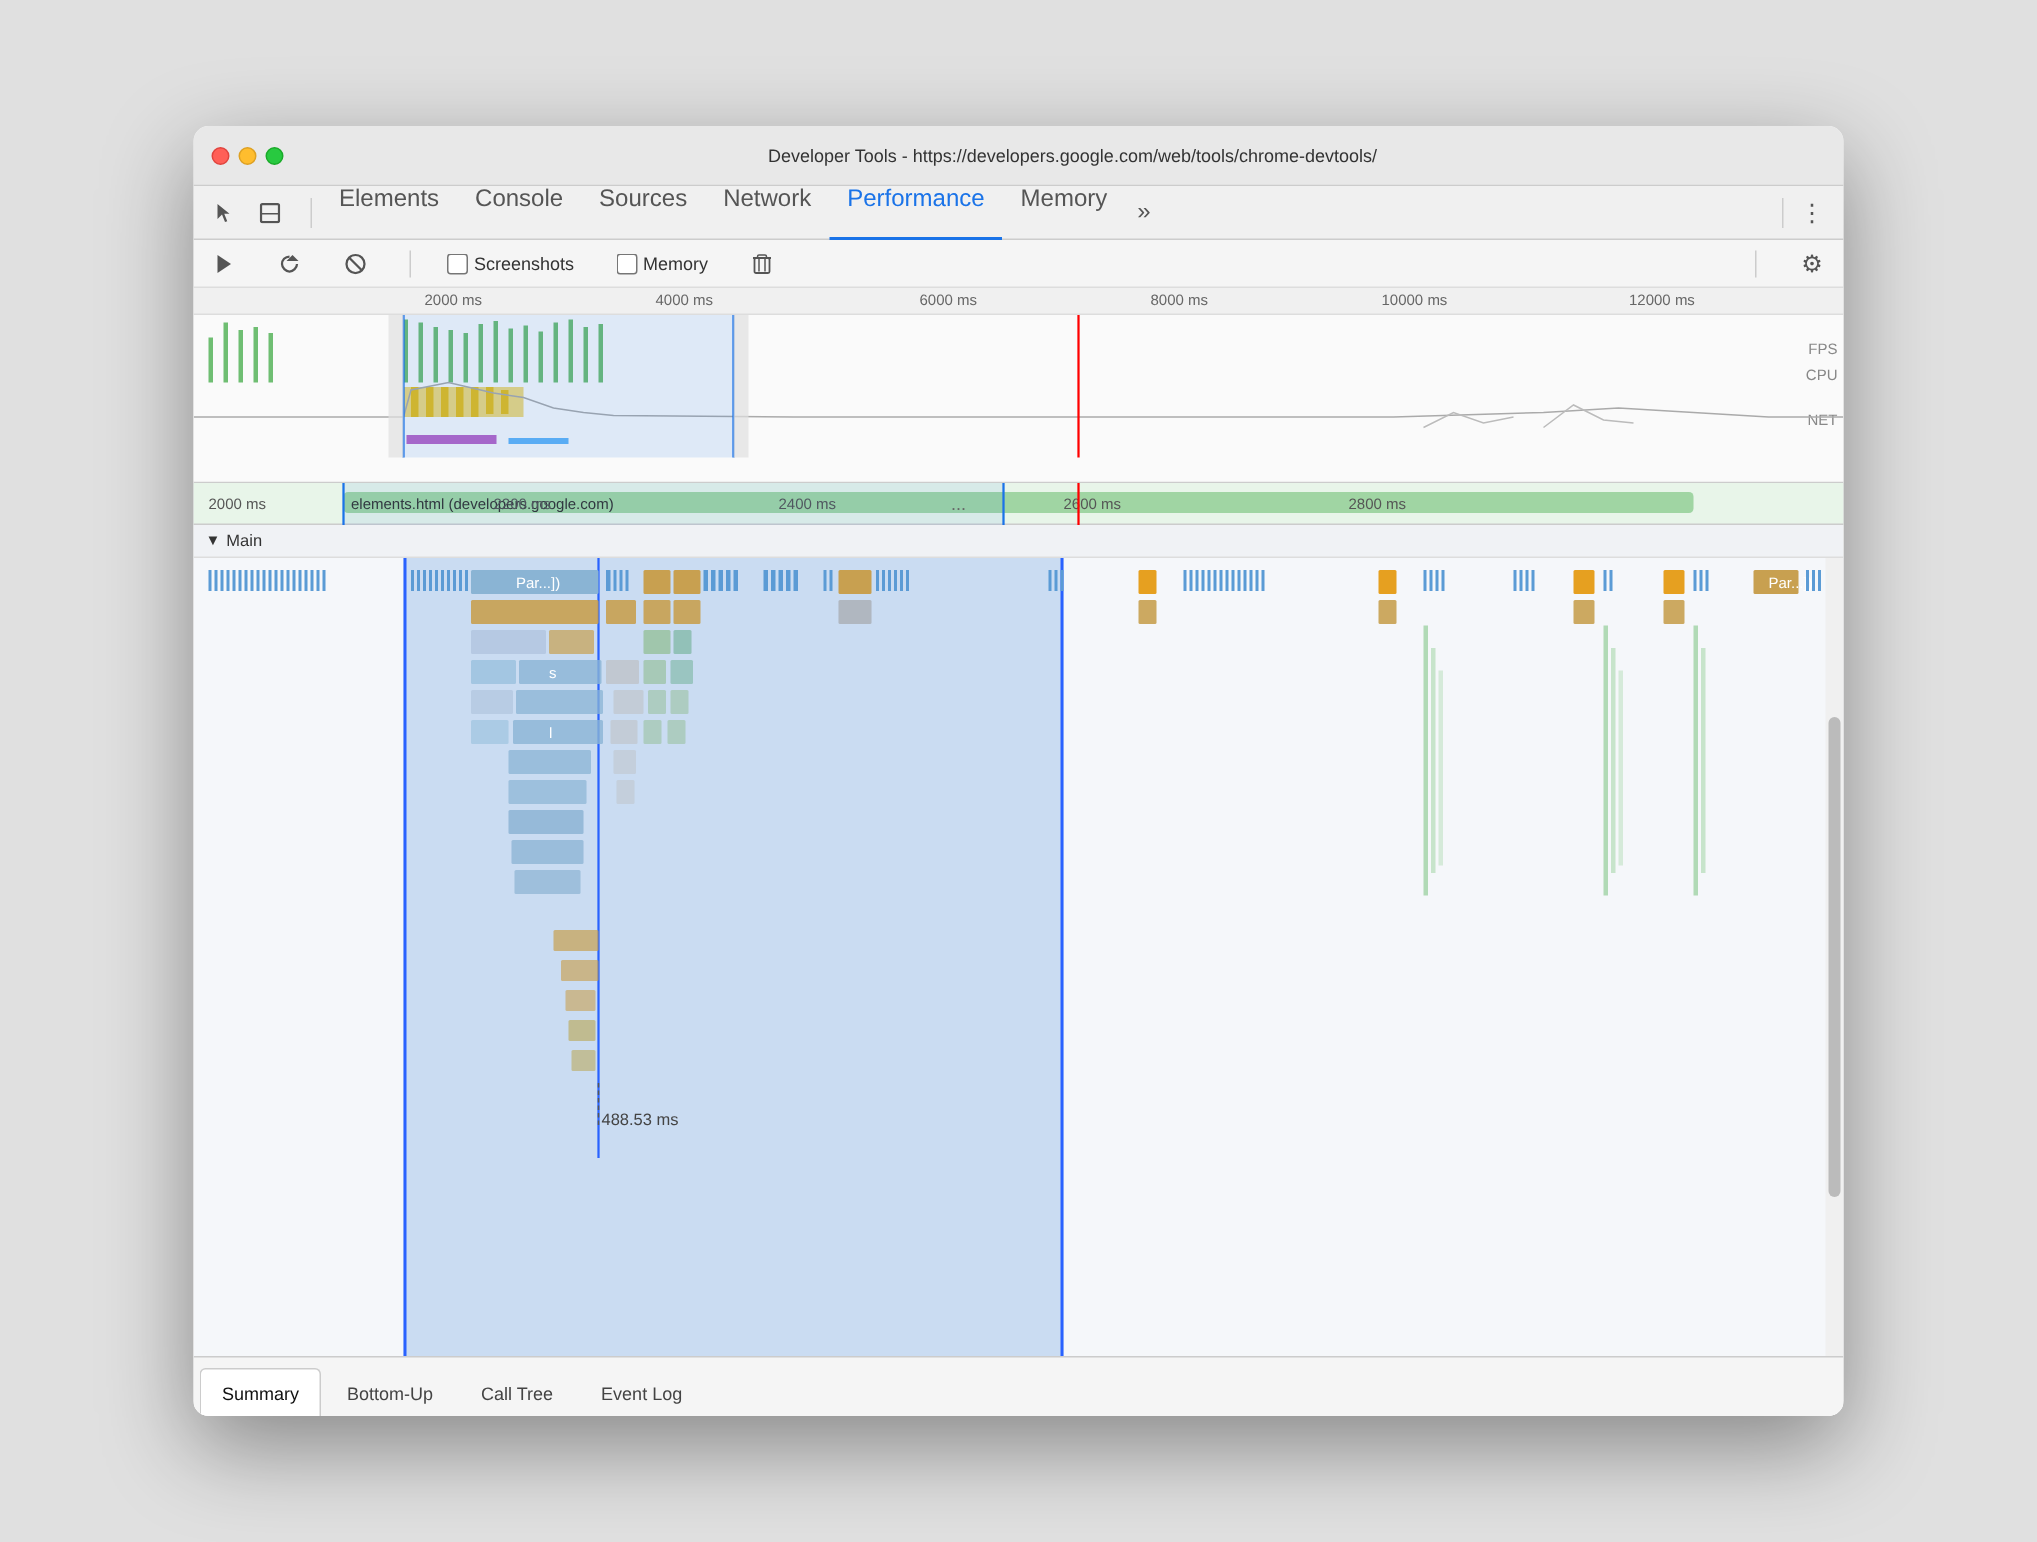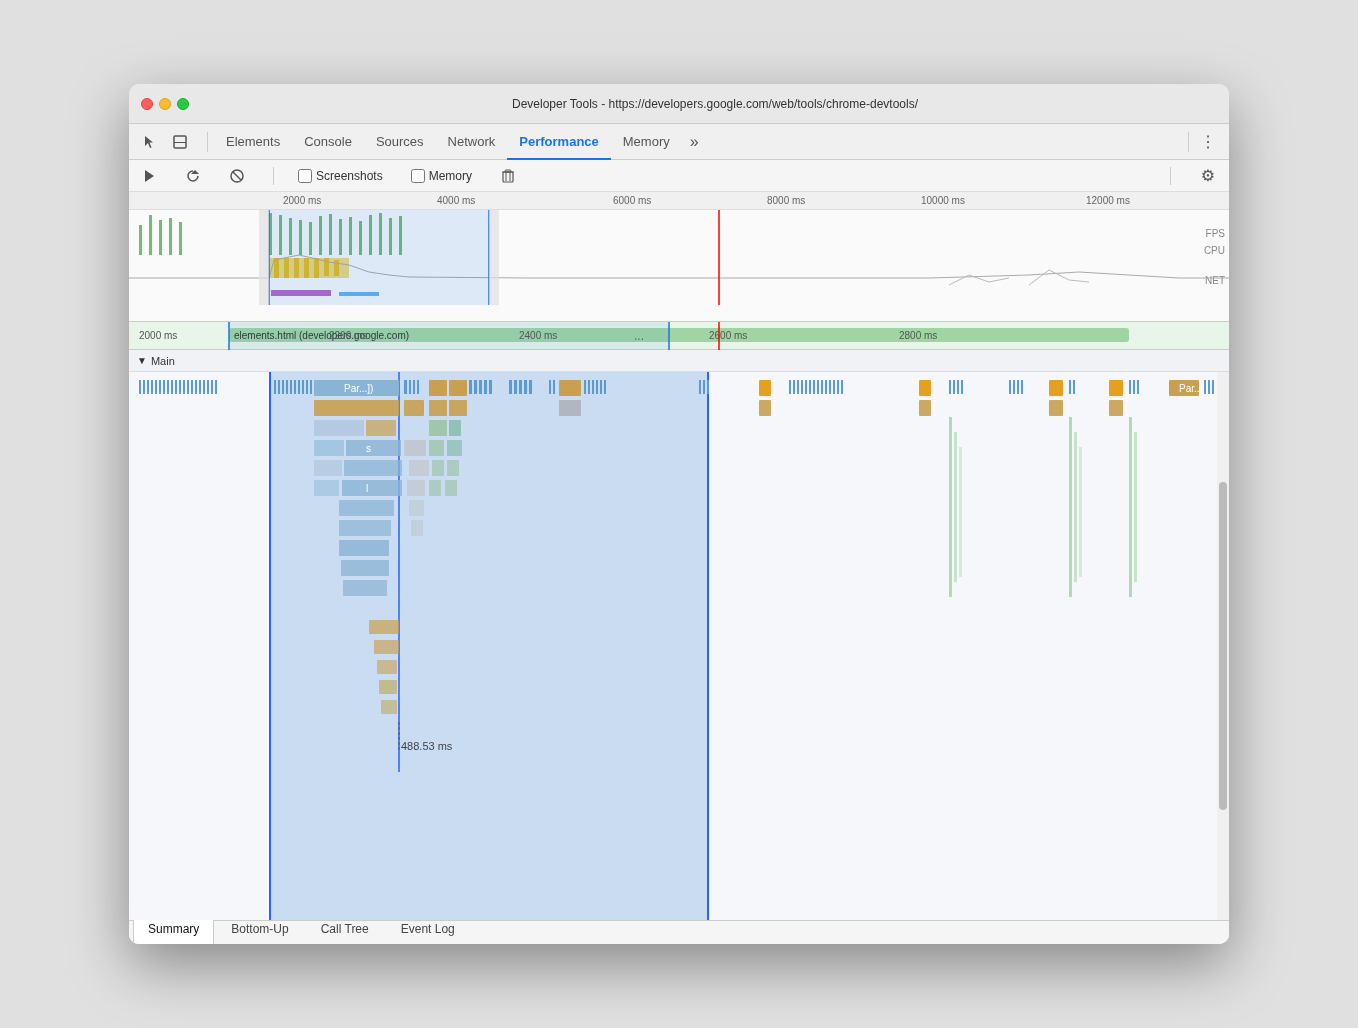--- a/index.html
+++ b/index.html
@@ -81,31 +81,31 @@
     .divider-v {
       width: 1px;
       height: 20px;
       background: #ccc;
       margin: 0 6px;
     }
     .nav-tab {
       height: 36px;
       padding: 0 12px;
       display: flex;
-      align-items: center;
-      font-size: 13px;
+      align-items: flex-start;
+      font-size: 16px;
       color: #555;
       cursor: pointer;
       border-bottom: 2px solid transparent;
       margin-bottom: -1px;
     }
     .nav-tab.active {
       color: #1a73e8;
       border-bottom: 2px solid #1a73e8;
-      font-weight: 700;
+      font-weight: 400;
     }
     .nav-tab-more {
       font-size: 16px;
       padding: 0 8px;
       cursor: pointer;
       color: #555;
     }
     .spacer { flex: 1; }
     .settings-btn {
       width: 26px;
@@ -239,21 +239,21 @@
       left: 140px;
       width: 440px;
       height: 100%;
       background: rgba(74, 138, 219, 0.25);
       border-left: 2px solid #2962ff;
       border-right: 2px solid #2962ff;
       pointer-events: none;
     }
     
     .bottom-tabs {
-      height: 24px;
+      height: 40px;
       background: #f5f5f5;
       border-top: 1px solid #ccc;
       display: flex;
       align-items: flex-end;
       padding: 0 4px;
     }
     .bottom-tab {
       height: 32px;
       padding: 0 14px;
       display: flex;

